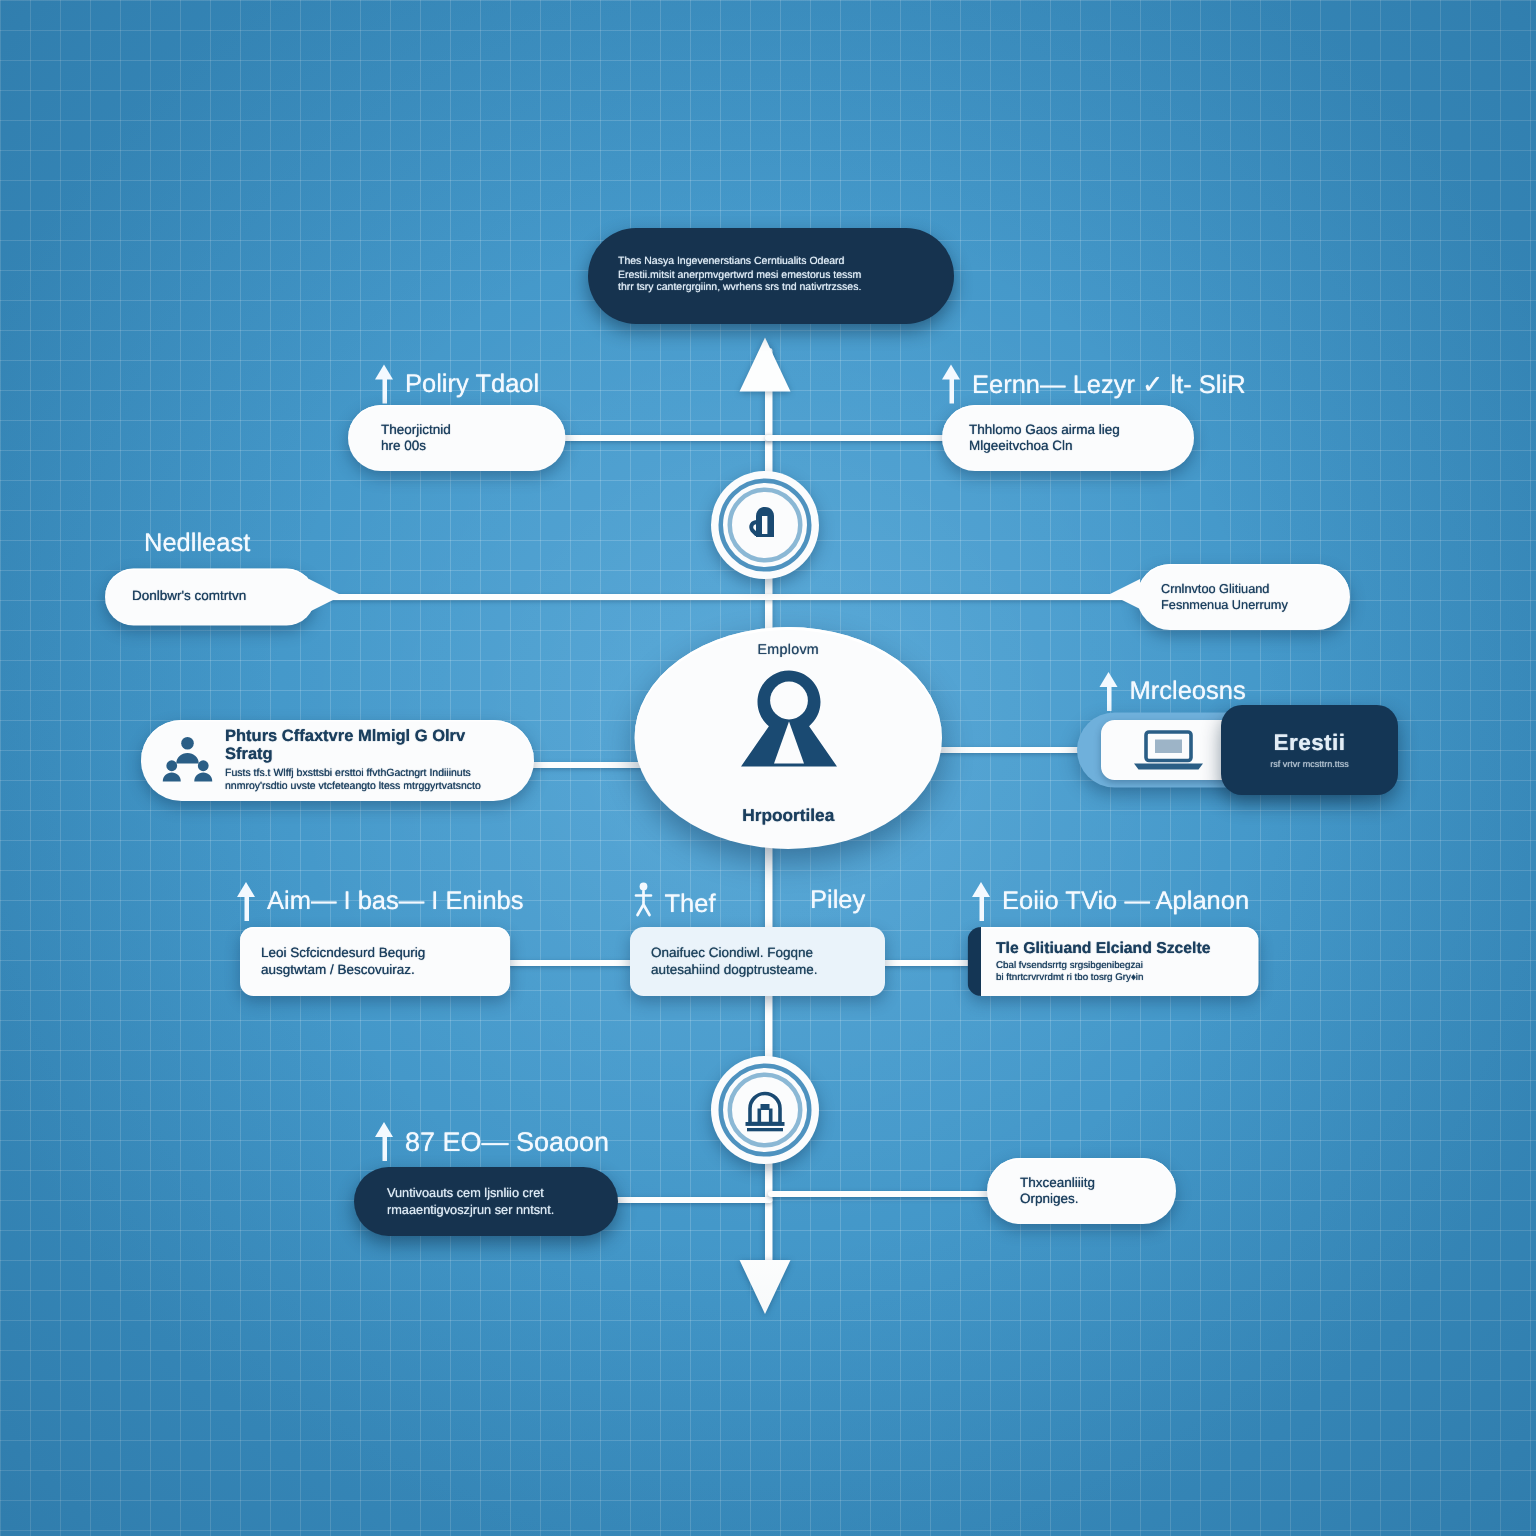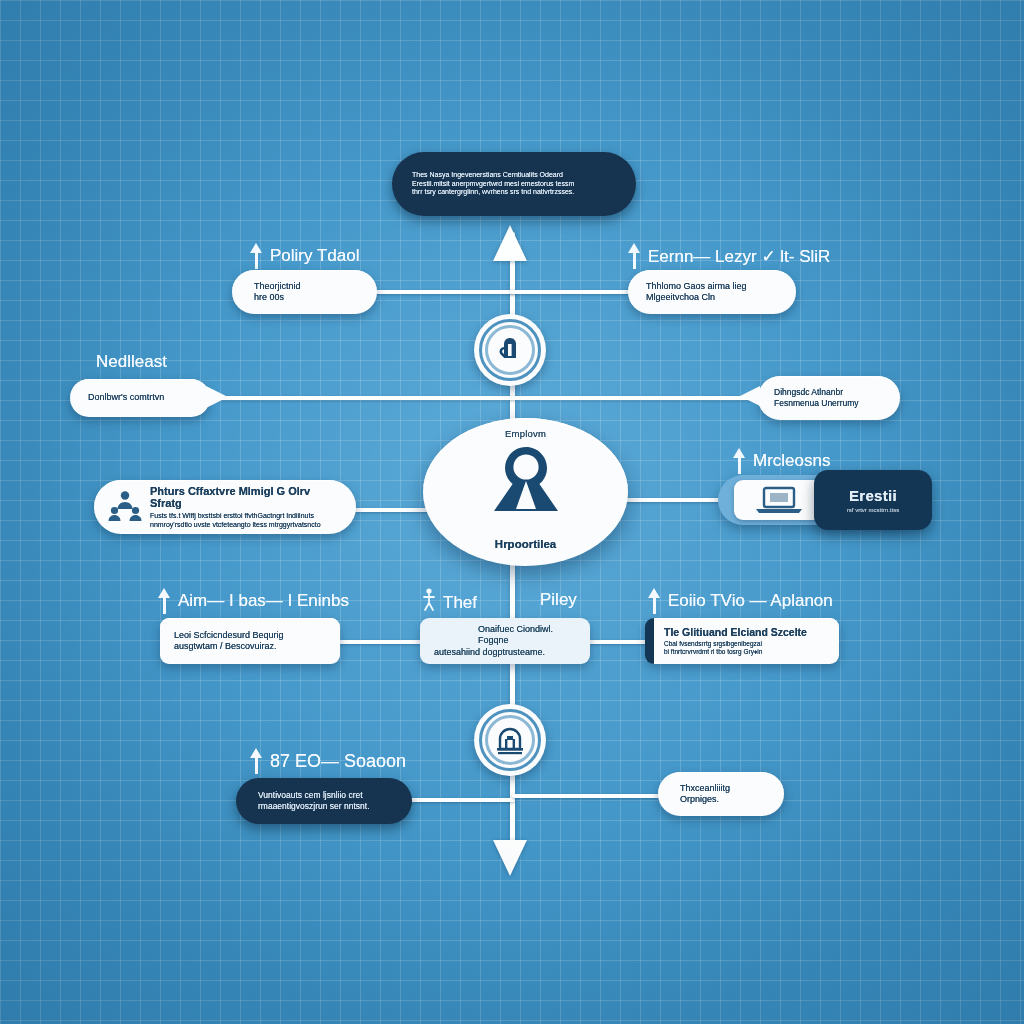--- a/index.html
+++ b/index.html
@@ -215,21 +215,21 @@
 
   <div class="cap" style="left:96px;top:352px;font-size:17px;">
     <span class="blur">Nedlleast</span>
   </div>
   <div class="node pill-white" style="left:70px;top:379px;width:140px;height:38px;padding:0 18px;">
     <div class="t2 blur" style="font-size:9px;">Donlbwr's comtrtvn</div>
   </div>
   <div class="tail" style="left:206px;top:386px;border-top:11px solid transparent;border-bottom:11px solid transparent;border-left:22px solid #fbfcfd;"></div>
 
   <div class="node pill-white" style="left:758px;top:376px;width:142px;height:44px;padding:0 16px;">
-    <div class="t2 blur" style="font-size:8.5px;">Dihngsdc Atlnanbr</div>
+    <div class="t2 blur" style="font-size:8.5px;">Crnlnvtoo Glitiuand</div>
     <div class="t2 blur" style="font-size:8.5px;">Fesnmenua Unerrumy</div>
   </div>
   <div class="tail" style="left:740px;top:386px;border-top:10px solid transparent;border-bottom:10px solid transparent;border-right:20px solid #fbfcfd;"></div>
 
   <div class="node pill-white" style="left:94px;top:480px;width:262px;height:54px;padding:0 14px;flex-direction:row;align-items:center;">
     <span class="grp-icon">
       <svg width="34" height="34" viewBox="0 0 34 34" aria-hidden="true">
         <circle cx="17" cy="7.5" r="4.2" fill="#2a5e86"></circle>
         <path d="M9.5 21c0-4.2 3.4-7 7.5-7s7.5 2.8 7.5 7z" fill="#2a5e86"></path>
         <circle cx="6.5" cy="22.5" r="3.6" fill="#2a5e86"></circle>
@@ -278,21 +278,21 @@
         <circle cx="7" cy="3" r="2.6" fill="#f3f9ff"></circle>
         <path d="M7 6v9M7 15l-4 7M7 15l4 7M2 9l10 0" stroke="#f3f9ff" stroke-width="1.8" fill="none" stroke-linecap="round"></path>
       </svg>
     </span>
     <span class="blur">Thef</span>
   </div>
   <div class="cap" style="left:540px;top:590px;font-size:17px;">
     <span class="blur">Piley</span>
   </div>
   <div class="node card-tint" style="left:420px;top:618px;width:170px;height:46px;padding:0 14px;">
-    <div class="t2 blur" style="font-size:9px;margin-left:44px;">Onaifuec Ciondiwl. Fogqne</div>
+    <div class="t2 blur" style="font-size:9px;">Onaifuec Ciondiwl. Fogqne</div>
     <div class="t2 blur" style="font-size:9px;">autesahiind dogptrusteame.</div>
   </div>
 
   <div class="cap" style="left:648px;top:588px;font-size:17px;">
     <span class="uparrow"></span>
     <span class="blur">Eoiio TVio — Aplanon</span>
   </div>
   <div class="node card-white card-accent" style="left:645px;top:618px;width:194px;height:46px;padding:0 10px;">
     <div class="t1 blur" style="font-size:10.5px;">Tle  Glitiuand Elciand Szcelte</div>
     <div class="t2 blur" style="font-size:6.5px;margin-top:2px;">Cbal  fvsendsrrtg  srgsibgenibegzai</div>

